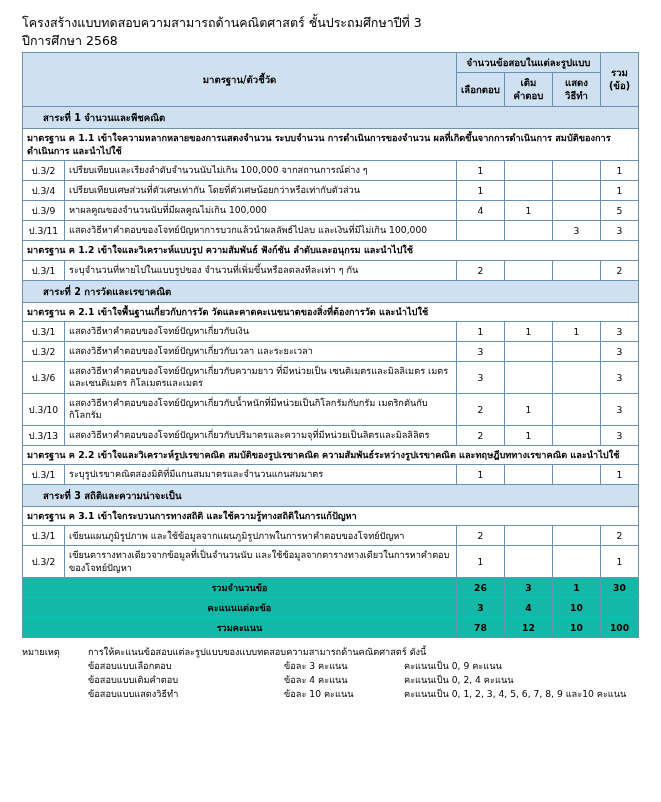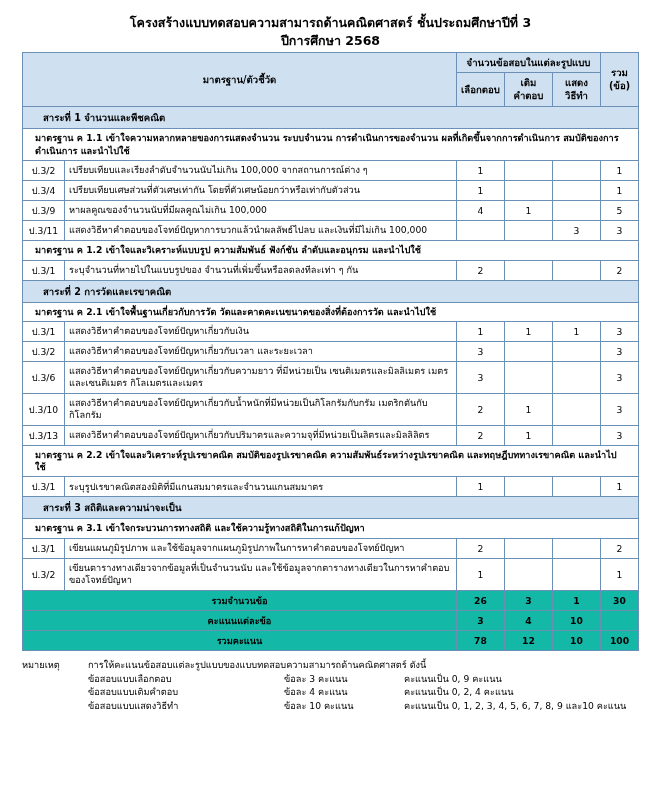--- a/index.html
+++ b/index.html
@@ -12,23 +12,22 @@
     overflow:hidden;
   }
   .page{
     width:661px;
     height:802px;
     box-sizing:border-box;
     padding:14px 22px 0 22px;
     position:relative;
   }
   .title{
-    text-align:center;
     font-size:12.5px;
-    font-weight:bold;
+    font-weight:normal;
     line-height:1.45;
     margin-bottom:2px;
   }
   .title .line2{display:block;}
   table{
     border-collapse:collapse;
     width:100%;
     table-layout:fixed;
     font-size:9.2px;
   }
@@ -51,21 +50,21 @@
   .strand{
     background:#cfe0f0;
     font-weight:bold;
     font-size:9.6px;
     padding:3px 20px;
   }
   .standard{
     font-weight:bold;
     font-size:9.2px;
     line-height:1.35;
-    padding:3px 12px;
+    padding:3px 4px;
   }
   .desc{line-height:1.35;padding:3px 4px;}
   .ctr{text-align:center;}
   .sum-row td{
     font-weight:bold;
     text-align:center;
     background:#14b8a6;
   }
   .sum-label{
     text-align:center !important;

